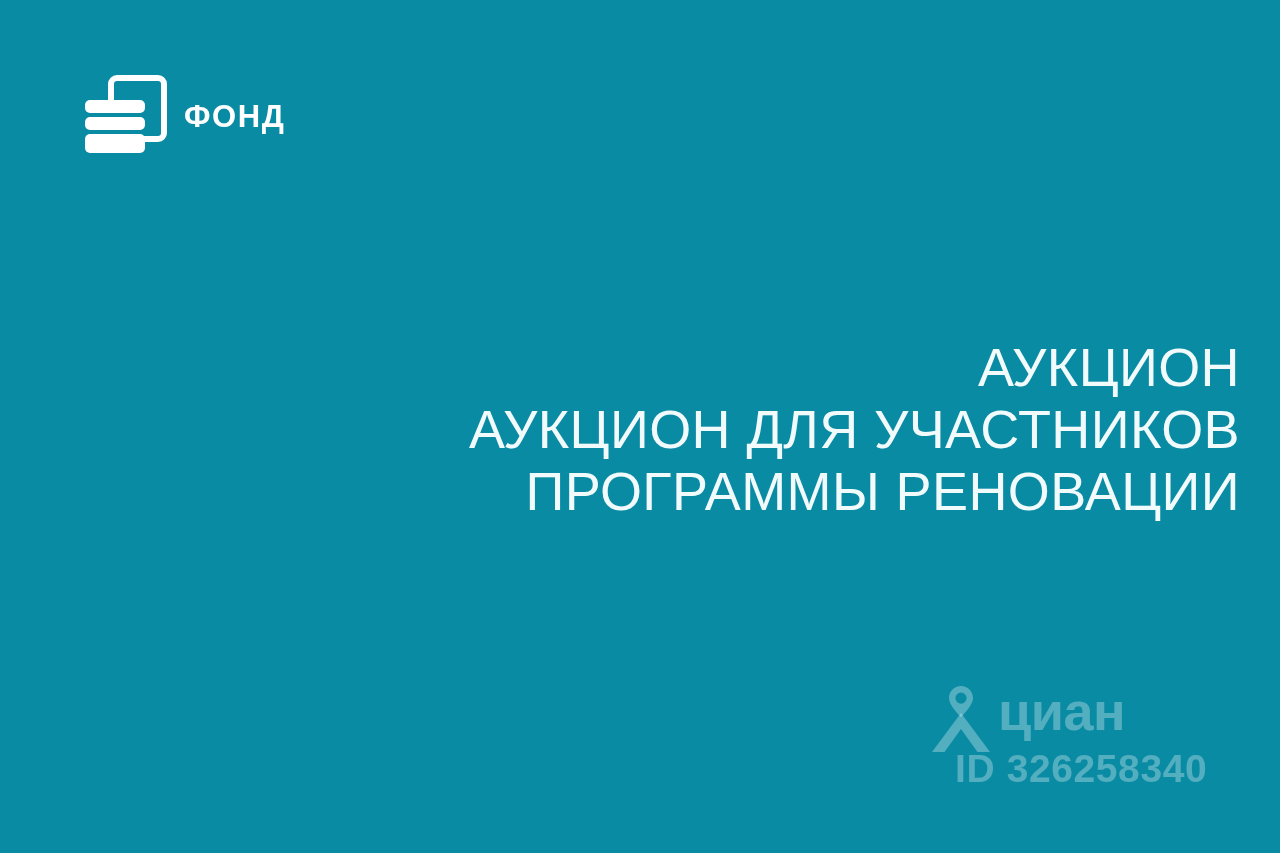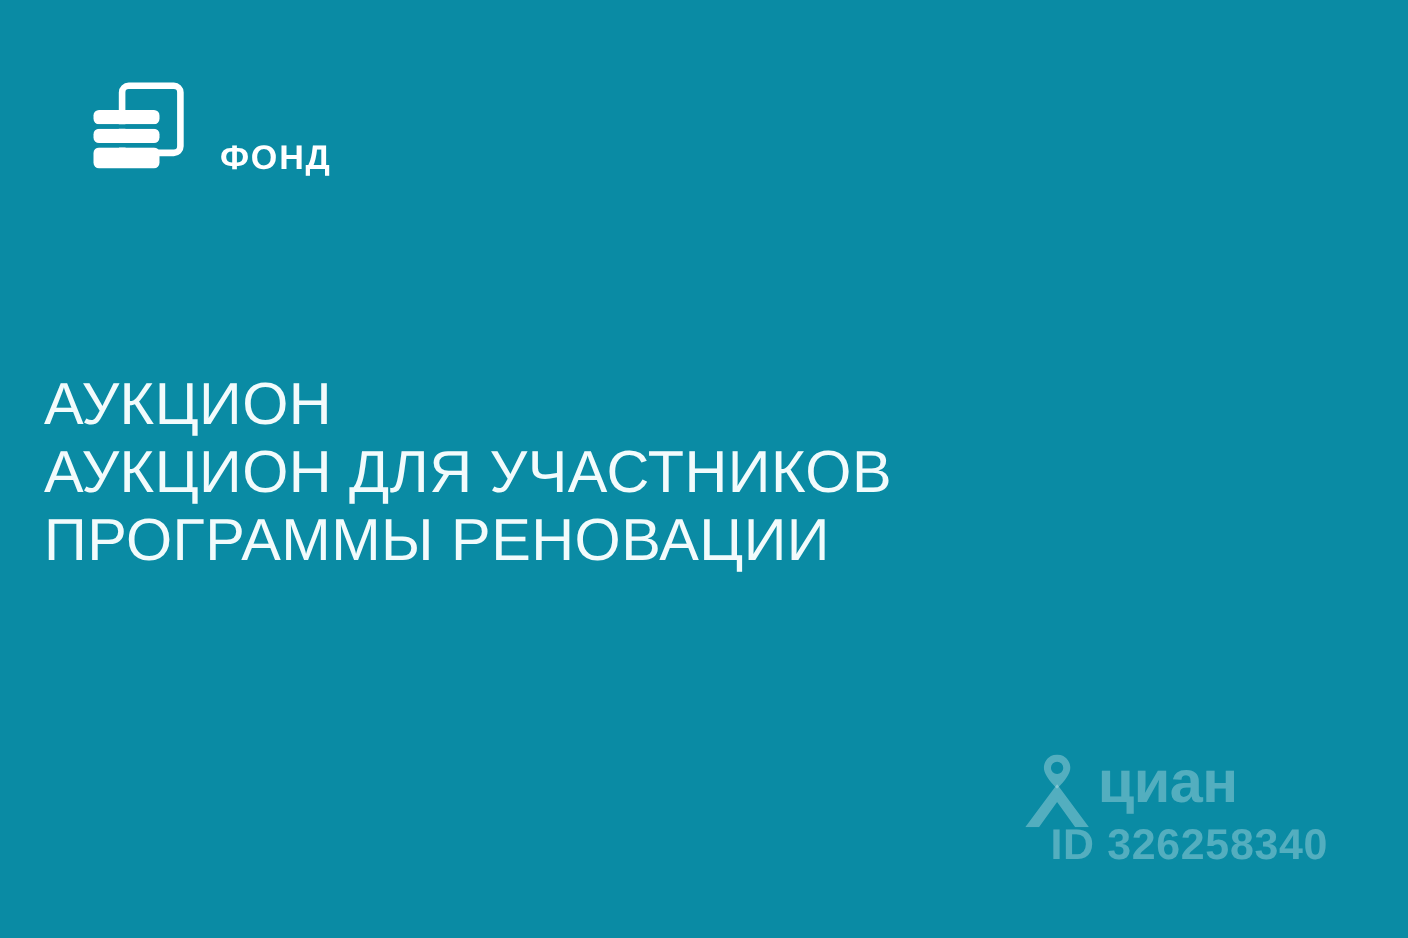--- a/index.html
+++ b/index.html
@@ -20,22 +20,22 @@
     background: #0a8ba4;
     overflow: hidden;
   }
 
   
   #brand-lockup {
     position: absolute;
     left: 84px;
     top: 72px;
     display: flex;
-    align-items: flex-end;
-    gap: 30px;
+    align-items: center;
+    gap: 14px;
   }
 
   #brand-mark {
     width: 86px;
     height: 88px;
     flex: 0 0 auto;
     display: block;
   }
 
   #brand-wordmark {
@@ -53,23 +53,23 @@
     font-size: 31px;
     line-height: 1.02;
     letter-spacing: 1.6px;
     white-space: nowrap;
   }
 
   
   #headline {
     position: absolute;
     left: 0;
-    right: 12px;
+    right: 0;
     top: 336px;
-    text-align: left;
+    text-align: right;
     padding: 0 40px;
     box-sizing: border-box;
   }
 
   .headline-line {
     display: block;
     color: #f2fbfc;
     font-family: "Liberation Sans", sans-serif;
     font-weight: 400;
     font-size: 54px;

